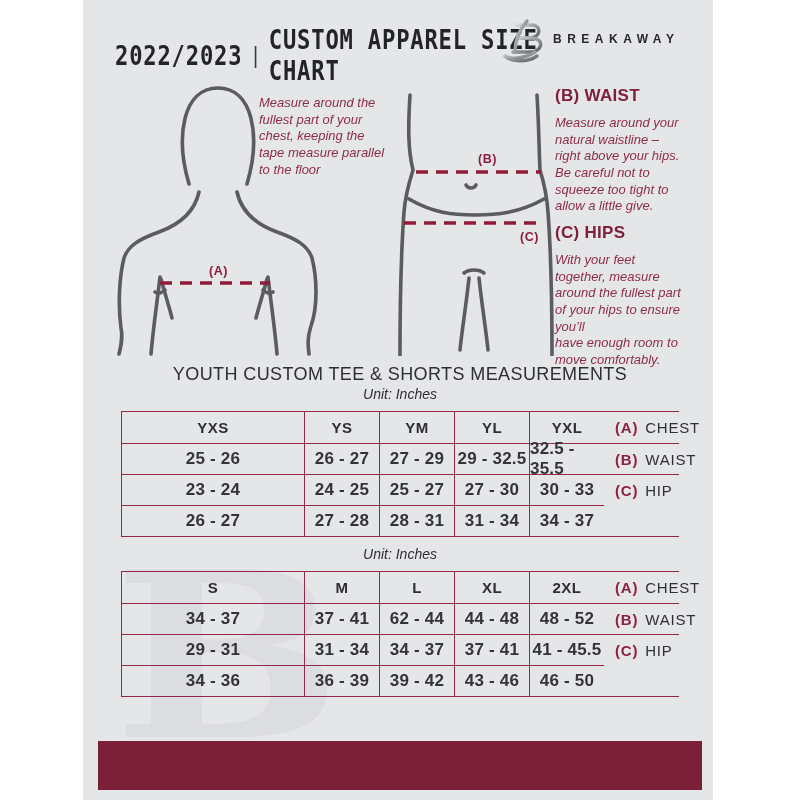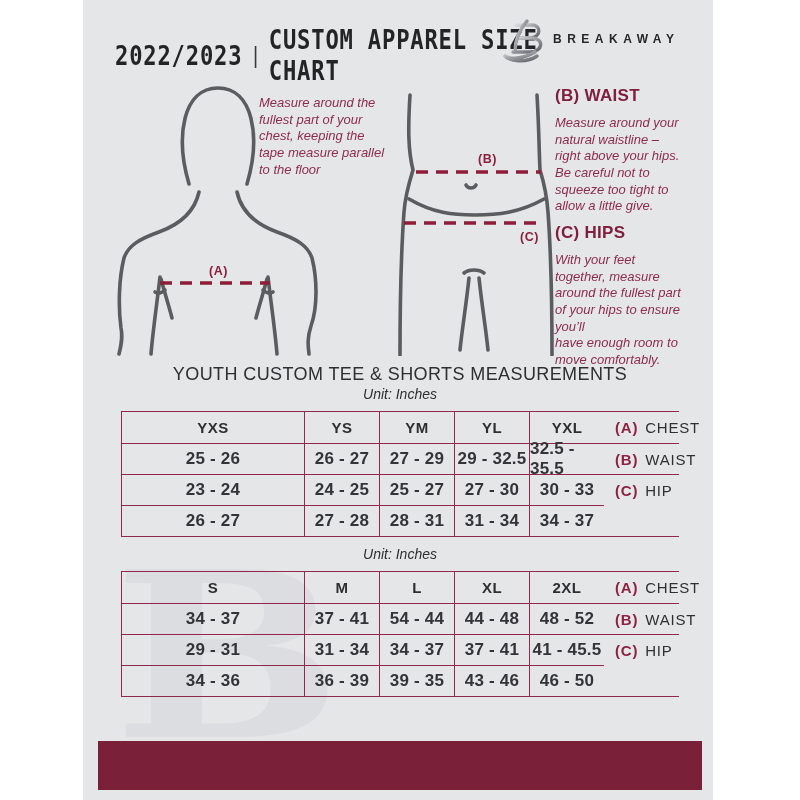--- a/index.html
+++ b/index.html
@@ -192,40 +192,40 @@
       <div class="cell chead vline">L</div>
       <div class="cell chead vline">XL</div>
       <div class="cell chead vline">2XL</div>
 
       <div class="cell rlabel">
         <span class="pfx">(A)</span>
         <span>CHEST</span>
       </div>
       <div class="cell val vline">34 - 37</div>
       <div class="cell val vline">37 - 41</div>
-      <div class="cell val vline">54 - 44</div>
+      <div class="cell val vline">62 - 44</div>
       <div class="cell val vline">44 - 48</div>
       <div class="cell val vline">48 - 52</div>
 
       <div class="cell rlabel">
         <span class="pfx">(B)</span>
         <span>WAIST</span>
       </div>
       <div class="cell val vline">29 - 31</div>
       <div class="cell val vline">31 - 34</div>
       <div class="cell val vline">34 - 37</div>
       <div class="cell val vline">37 - 41</div>
       <div class="cell val vline">41 - 45.5</div>
 
       <div class="cell rlabel">
         <span class="pfx">(C)</span>
         <span>HIP</span>
       </div>
       <div class="cell val vline">34 - 36</div>
       <div class="cell val vline">36 - 39</div>
-      <div class="cell val vline">39 - 35</div>
+      <div class="cell val vline">39 - 42</div>
       <div class="cell val vline">43 - 46</div>
       <div class="cell val vline">46 - 50</div>
     </div>
   </div>
 
   <div class="footer-bar"></div>
 </div>
 
 </body></html>

